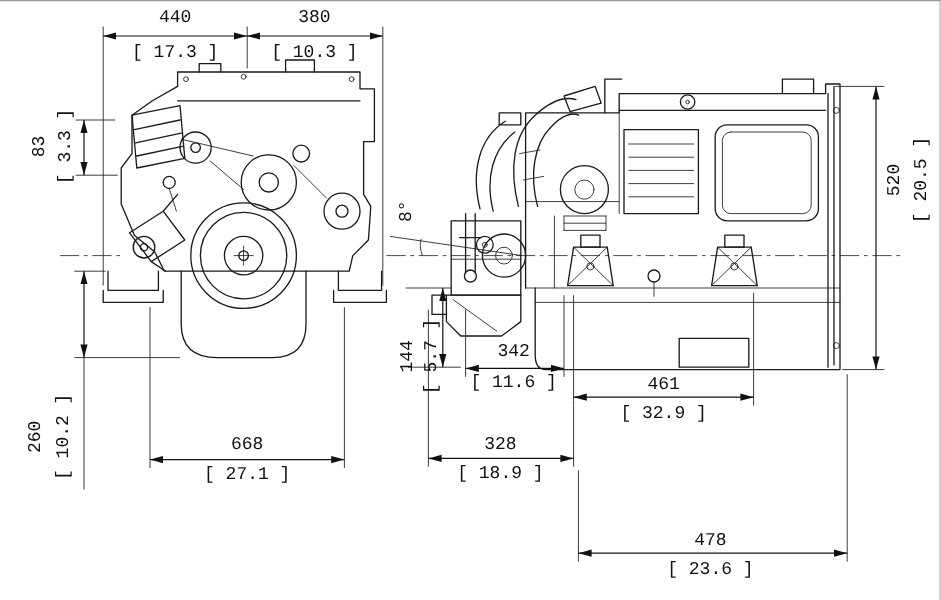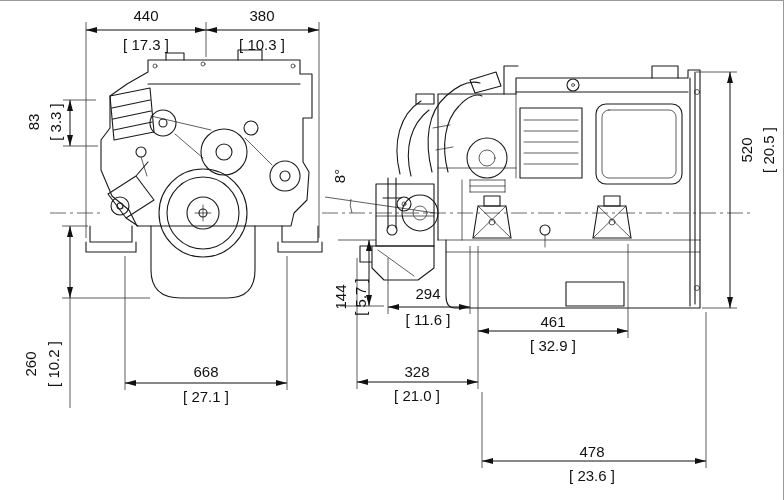--- a/index.html
+++ b/index.html
@@ -1,18 +1,18 @@
 <!DOCTYPE html>
 <html><head>
 <meta charset="utf-8">
 <style>
   html,body { margin:0; padding:0; background:#ffffff; }
   .stage {
     position:relative; width:784px; height:500px; background:#ffffff;
-    font-family:Liberation Sans, sans-serif; overflow:hidden;
+    font-family:Liberation Mono, monospace; overflow:hidden;
   }
   svg { position:absolute; left:0; top:0; }
   
   .o { stroke:#1a1a1a; stroke-width:1.1; fill:none; stroke-linejoin:round; stroke-linecap:round; }
   .t { stroke:#1a1a1a; stroke-width:0.7; fill:none; }
   
   .d { stroke:#111111; stroke-width:1; marker-start:url(#arr); marker-end:url(#arr); }
   
   .e { stroke:#333333; stroke-width:0.8; }
   
@@ -166,24 +166,24 @@
   <div class="lbl" style="left:262px; top:44px">[ 10.3 ]</div>
   <div class="lbl rot" style="left:33px;  top:122px">83</div>
   <div class="lbl rot" style="left:55px;  top:122px">[ 3.3 ]</div>
   <div class="lbl rot" style="left:30px;  top:364px">260</div>
   <div class="lbl rot" style="left:53px;  top:364px">[ 10.2 ]</div>
   <div class="lbl" style="left:206px; top:371px">668</div>
   <div class="lbl" style="left:206px; top:396px">[ 27.1 ]</div>
   <div class="lbl rot" style="left:339px; top:176px">8°</div>
   <div class="lbl rot" style="left:340px; top:297px">144</div>
   <div class="lbl rot" style="left:360px; top:297px">[ 5.7 ]</div>
-  <div class="lbl" style="left:428px; top:293px">294</div>
+  <div class="lbl" style="left:428px; top:293px">342</div>
   <div class="lbl" style="left:428px; top:319px">[ 11.6 ]</div>
   <div class="lbl" style="left:553px; top:321px">461</div>
   <div class="lbl" style="left:553px; top:345px">[ 32.9 ]</div>
   <div class="lbl" style="left:417px; top:371px">328</div>
-  <div class="lbl" style="left:417px; top:395px">[ 21.0 ]</div>
+  <div class="lbl" style="left:417px; top:395px">[ 18.9 ]</div>
   <div class="lbl" style="left:592px; top:451px">478</div>
   <div class="lbl" style="left:592px; top:475px">[ 23.6 ]</div>
   <div class="lbl rot" style="left:746px; top:150px">520</div>
   <div class="lbl rot" style="left:768px; top:150px">[ 20.5 ]</div>
 
 </div>
 
 </body></html>

